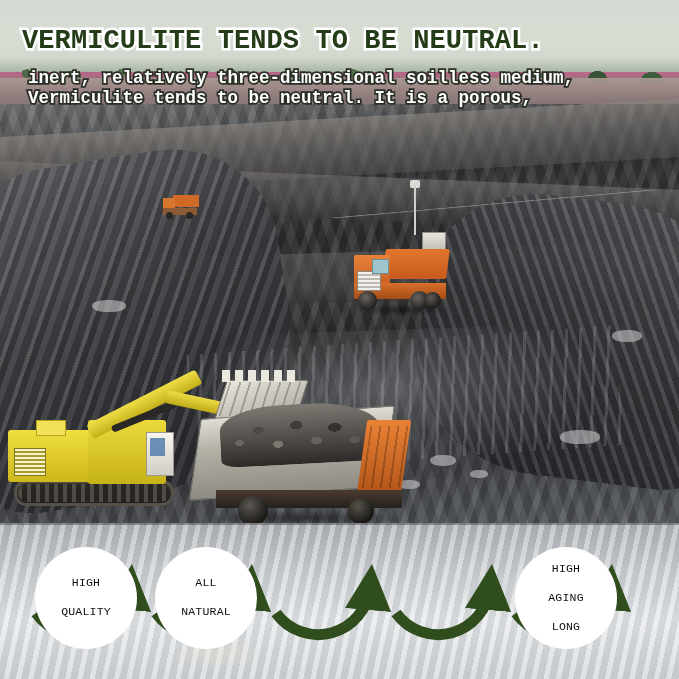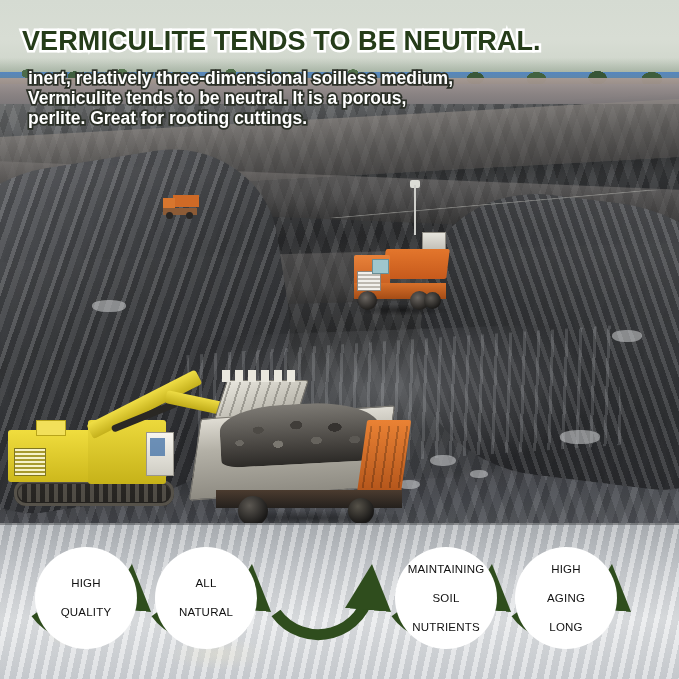--- a/index.html
+++ b/index.html
@@ -2,21 +2,22 @@
 <html><head>
 <meta charset="utf-8">
 <style>
   html,body{margin:0;padding:0;background:#fff;}
   body{font-family:"Liberation Sans",sans-serif;}
 
   #poster{
     position:relative;
     width:679px;height:679px;
     overflow:hidden;
-    background:#3b82f6;
+    background:#ec4899;
+    font-family:Liberation Mono, monospace;
   }
 
   
   .photo{position:absolute;left:0;top:0;width:679px;height:523px;overflow:hidden;}
 
   .sky{
     position:absolute;left:0;top:0;width:679px;height:72px;
     background:linear-gradient(#d5dbd2 0%, #d8ddd4 55%, #cdd4c9 100%);
   }
   .treeline{
@@ -365,21 +366,20 @@
       <div class="t2-w1"></div>
       <div class="t2-w2"></div>
     </div>
   </div>
 
   <div class="headline">VERMICULITE TENDS TO BE NEUTRAL.</div>
 
   <div class="bodycopy">
     <span class="ln">inert, relatively three-dimensional soilless medium,</span>
     <span class="ln">Vermiculite tends to be neutral. It is a porous,</span>
-    <span class="ln">perlite. Great for rooting cuttings.</span>
   </div>
 
   <div class="band">
     <div class="band-top-line"></div>
 
     <svg class="flowline" viewBox="0 0 679 156">
       <defs>
         <marker id="ah" viewBox="0 0 10 10" refX="5" refY="5" markerWidth="4.2" markerHeight="4.2" orient="auto-start-reverse">
           <path d="M 0 0 L 10 5 L 0 10 z" fill="#2f4d1d"></path>
         </marker>
@@ -401,27 +401,20 @@
     </div>
 
     <div class="circle" style="left:155px;top:24px;">
       <span>
         <span>ALL</span><br>
         <span>NATURAL</span>
       </span>
     </div>
 
 
-    <div class="circle" style="left:395px;top:24px;">
-      <span>
-        <span>MAINTAINING</span><br>
-        <span>SOIL</span><br>
-        <span>NUTRIENTS</span>
-      </span>
-    </div>
 
     <div class="circle" style="left:515px;top:24px;">
       <span>
         <span>HIGH</span><br>
         <span>AGING</span><br>
         <span>LONG</span>
       </span>
     </div>
   </div>
 

